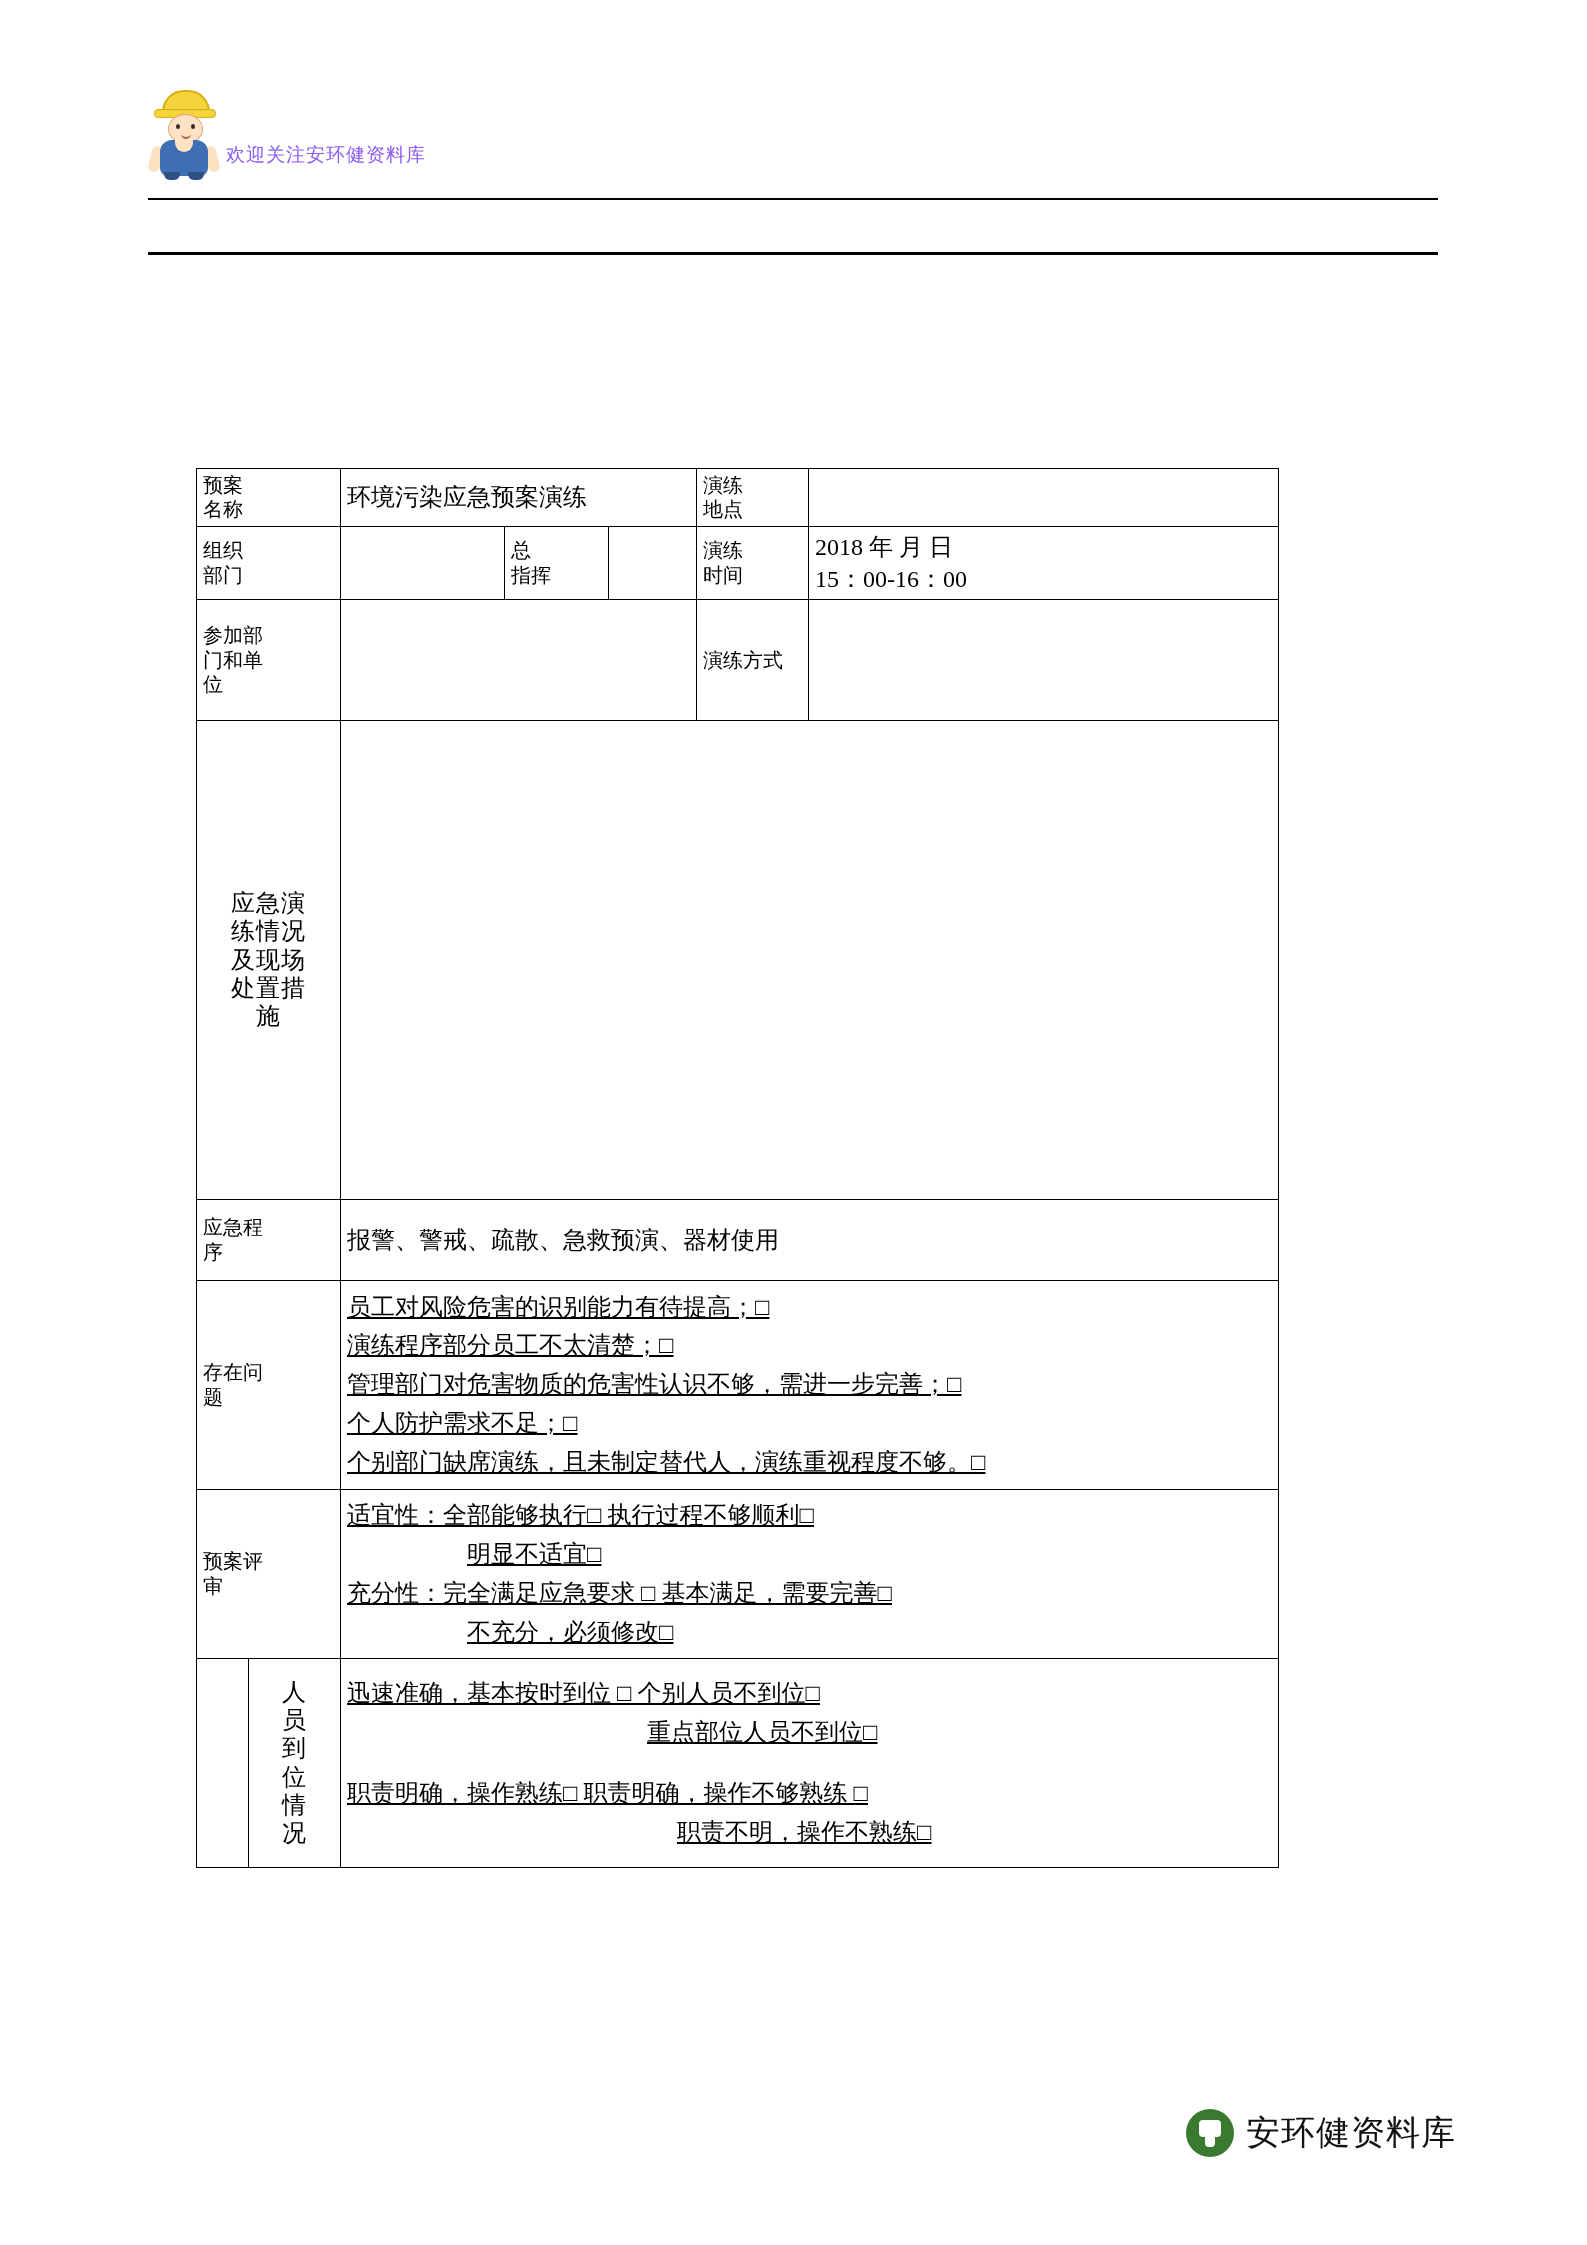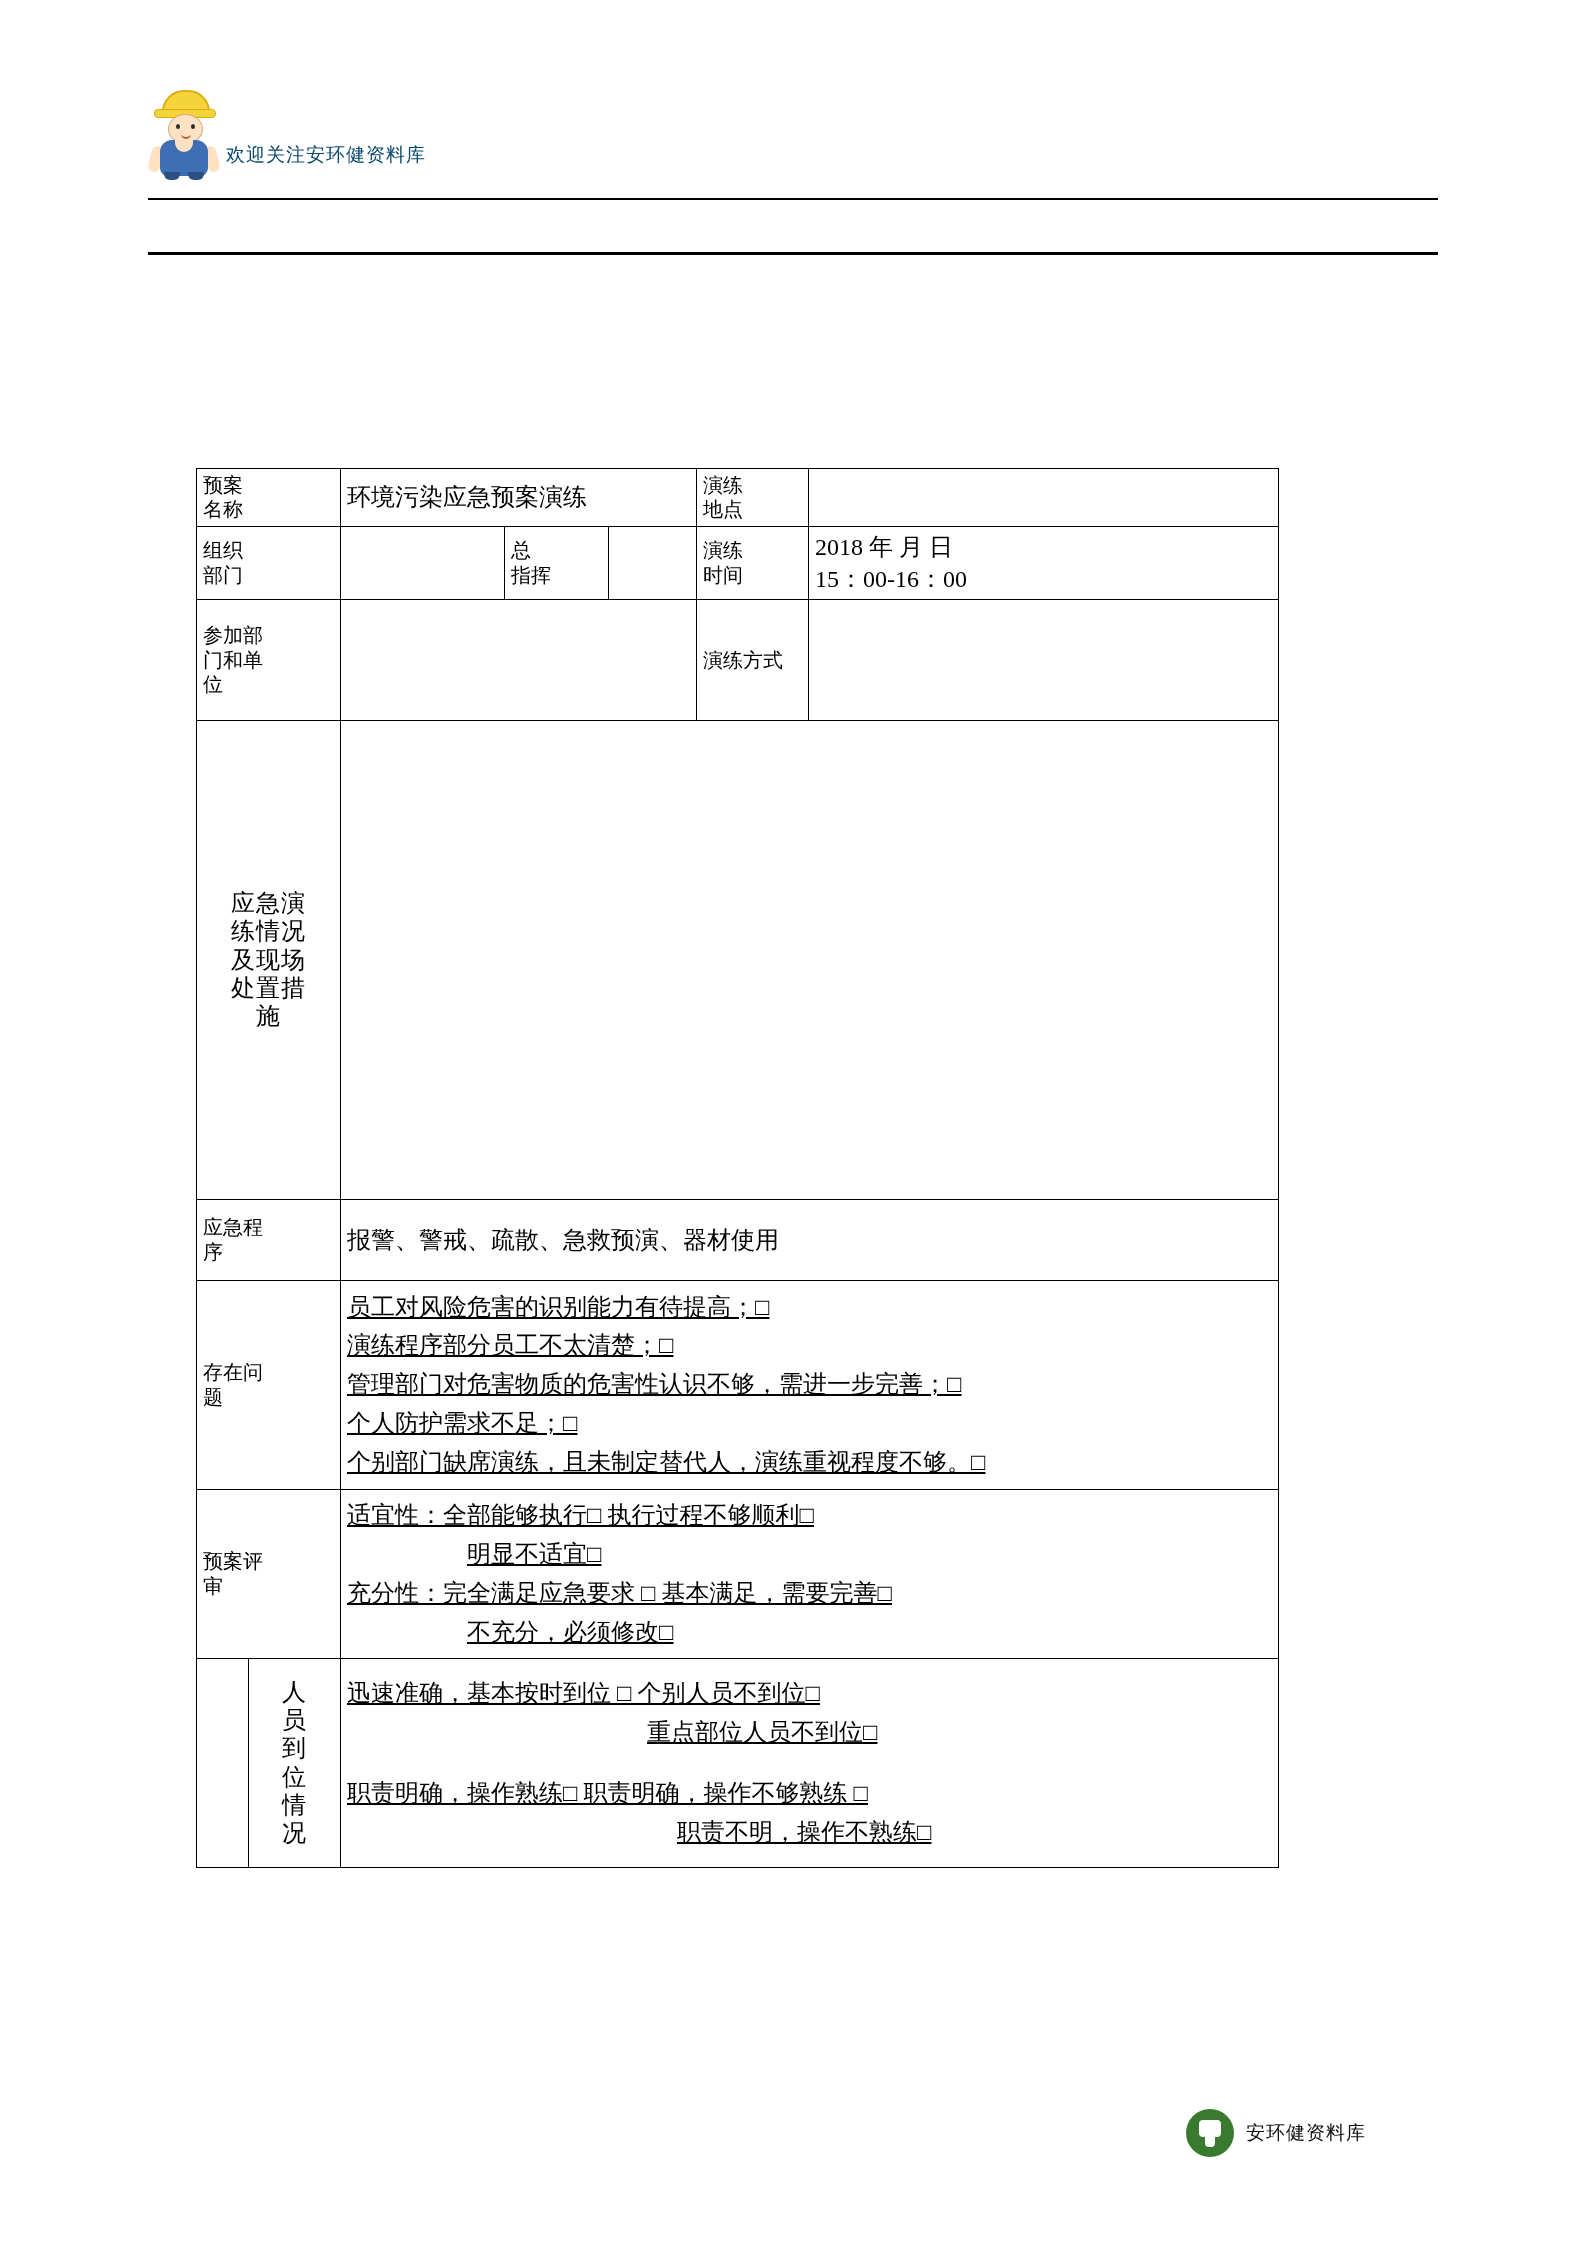--- a/index.html
+++ b/index.html
@@ -37,21 +37,21 @@
     width: 72px;
     height: 92px;
   }
   .header-brand {
     position: absolute;
     left: 78px;
     top: 54px;
     font-family: "Liberation Sans", sans-serif;
     font-size: 19px;
     letter-spacing: 1px;
-    color: #0c4a6e;
+    color: #8b5cf6;
     white-space: nowrap;
   }
   .header-rule {
     position: absolute;
     left: 0px;
     top: 110px;
     width: 1290px;
     height: 2px;
     background: #000000;
   }
@@ -245,21 +245,21 @@
   .badge-circle::after {
     content: "";
     position: absolute;
     left: 19px; top: 26px;
     width: 10px; height: 12px;
     background: #ffffff;
     border-radius: 0 0 4px 4px;
   }
   .badge-text {
     font-family: "Liberation Sans", sans-serif;
-    font-size: 19px;
+    font-size: 34px;
     letter-spacing: 1px;
     color: #111;
     white-space: nowrap;
   }
 </style>
 </head>
 <body>
 
 <div class="page">
 

